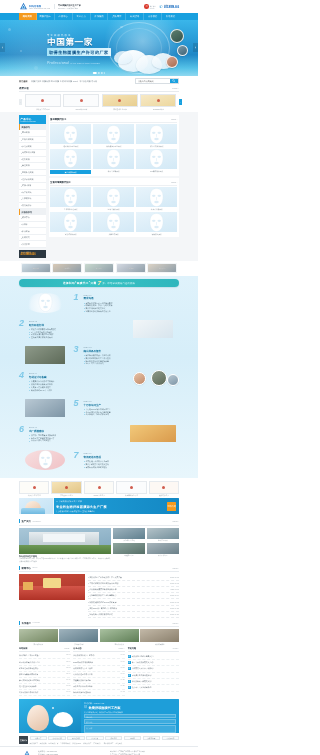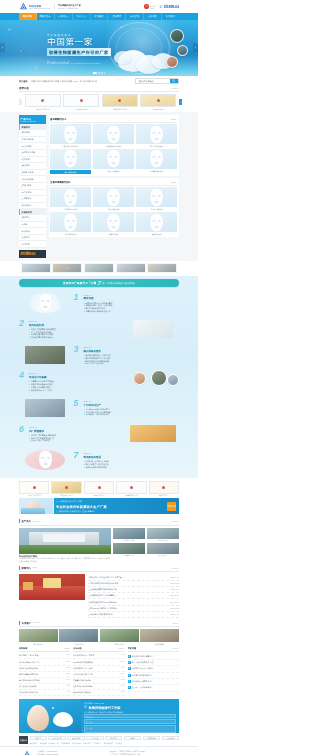--- a/index.html
+++ b/index.html
@@ -54,21 +54,21 @@
       radial-gradient(circle at 72% 38%, rgba(255,255,255,.40) 0%, rgba(255,255,255,0) 26%),
       radial-gradient(circle at 18% 78%, rgba(255,255,255,.18) 0%, rgba(255,255,255,0) 34%),
       linear-gradient(180deg,#3ab6ea 0%,#2a9ed9 32%,#1f87c6 62%,#55c2e8 86%,#8fd8f0 100%);
   }
   .hero .bubbles { position:absolute; inset:0; }
   .hero .bub { position:absolute; border-radius:50%; background:rgba(255,255,255,.22); }
   .hero .ring { position:absolute; border-radius:50%; border:0.5px solid rgba(255,255,255,.30); }
   .hero-text { position:absolute; left:47px; top:13px; }
   .hero-sub1 { font-size:2.3px; color:#eaf7ff; letter-spacing:1.2px; margin-bottom:1.4px;}
   .hero-h1 {
-    font-size:8.6px; font-weight:normal; letter-spacing:.6px; line-height:1;
+    font-size:8.6px; font-weight:bold; letter-spacing:.6px; line-height:1;
     color:#ffffff; text-shadow:0 0.5px 0.8px rgba(9,60,100,.45);
     margin-bottom:1.6px;
   }
   .hero-h2 {
     display:inline-block; font-size:4.1px; font-weight:bold; letter-spacing:.5px;
     color:#0c4f86; background:linear-gradient(90deg,#a8e4f8,#e4f7ff);
     padding:0.8px 2px; border-radius:.6px;
   }
   .hero-en { margin-top:5px; font-size:3.4px; color:#cdeeff; font-style:italic; letter-spacing:.3px;}
   .hero-en small { font-size:1.8px; font-style:normal; letter-spacing:.2px; color:#bfe6fb;}

